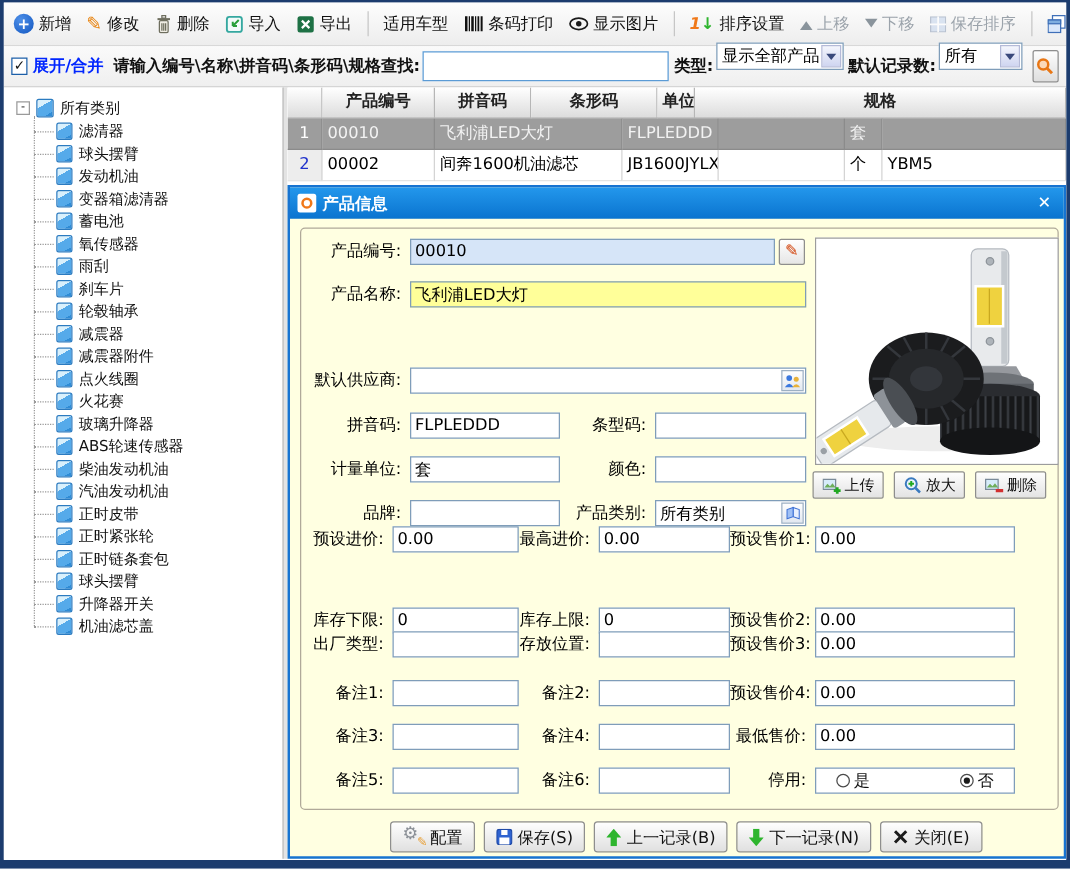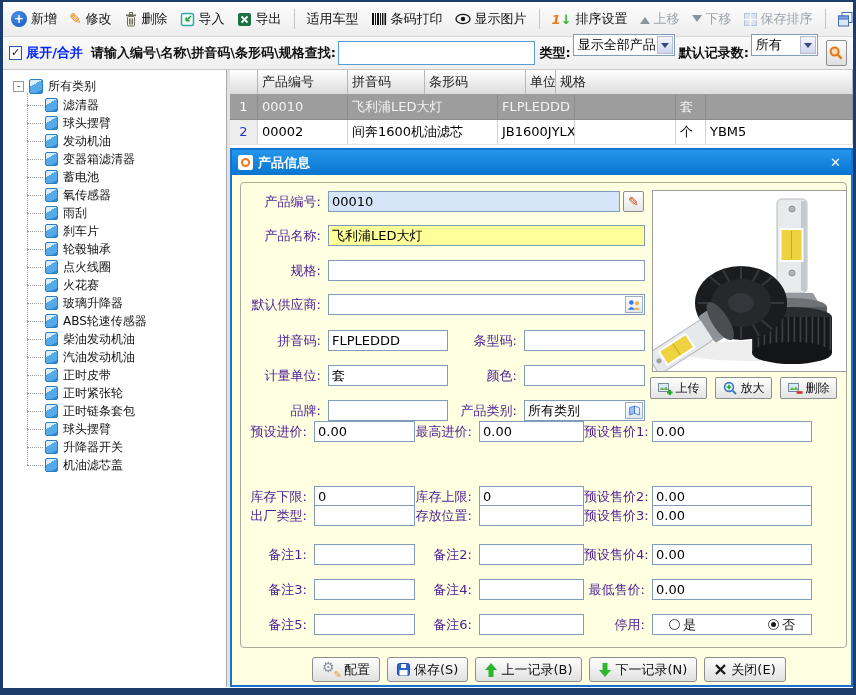--- a/index.html
+++ b/index.html
@@ -34,37 +34,37 @@
 .expander{width:11px;height:11px;border:1px solid #9A9A9A;background:#fff;font-size:9px;line-height:8px;text-align:center;flex:none}
 .cube{width:14px;height:15px;border:1px solid #2B7BC0;border-radius:2px;background:linear-gradient(150deg,#D9F0FC 0 34%,#55AAEA 34% 82%,#2F8CD6 82%);flex:none}
 .tree-children{margin-left:28px;position:relative}
 .tree-children::before{content:"";position:absolute;left:-14px;top:-3px;bottom:9px;border-left:1px dotted #9A9A9A}
 .titem{display:flex;align-items:center;gap:5px;height:18px;position:relative;padding-left:4px}
 .titem::before{content:"";position:absolute;left:-14px;top:9px;width:16px;border-top:1px dotted #9A9A9A}
 .titem .cube{width:13px;height:14px}
 
 .tablearea{flex:1;background:#fff;overflow:hidden;font-size:13px}
 .trow,.thead{display:flex;height:25px;line-height:24px}
-.thead .tc{background:linear-gradient(#FFFFFF,#DCDCDC);border-right:1px solid #B6B6B6;border-bottom:1px solid #9C9C9C;color:#222;font-weight:normal}
+.thead .tc{background:linear-gradient(#FFFFFF,#DCDCDC);border-right:1px solid #B6B6B6;border-bottom:1px solid #9C9C9C;text-align:center;color:#222;font-weight:bold}
 .tc{flex:none;border-right:1px solid #D4D4D4;border-bottom:1px solid #E4E4E4;padding:0 4px;overflow:hidden;white-space:nowrap}
 .c0{width:28px;text-align:center;padding:0}
 .c1{width:90px}.c2{width:150px}.c3{width:77px}.c4{width:101px}.c5{width:30px}.c6{flex:1}
 .trow.sel .tc{background:#9D9D9D;color:#F2F2F2;border-right-color:#8B8B8B;border-bottom-color:#8B8B8B}
 .trow.sel .c0{color:#FFFFFF}
 .trow.normal .c0{background:#EDEDED;color:#2233CC}
 
 .dialog{position:absolute;left:227px;top:146px;width:623px;height:539px;border:2px solid #1673D1;background:#FFFFE1}
 .titlebar{height:25px;background:linear-gradient(#2397EC,#0A74CF);display:flex;align-items:center;padding:0 6px;gap:5px}
 .titleicon{width:15px;height:15px;background:#fff;border-radius:2px;display:flex;align-items:center;justify-content:center;flex:none}
 .titleicon i{display:block;width:9px;height:9px;border:2px solid #F07818;border-radius:50%}
 .titletext{color:#fff;font-size:13px;font-weight:bold;flex:1}
 .titleclose{color:#fff;font-size:13px;font-weight:bold;padding:0 4px;cursor:pointer}
 .innerpanel{position:absolute;left:8px;top:32px;width:607px;height:466px;border:1px solid #B0A999;border-radius:4px}
 .frow{position:absolute;left:8px;display:flex;align-items:center;height:21px;font-size:13px}
-.lbl{flex:none;text-align:right;color:#4c1d95;padding-right:3px;line-height:21px;white-space:nowrap}
+.lbl{flex:none;text-align:right;color:#000000;padding-right:3px;line-height:21px;white-space:nowrap}
 .w84{width:84px}.w72{width:72px}.w70{width:70px}.w60{width:60px}.w64{width:64px}
 .inp{height:21px;border:1px solid #7F9DB9;background:#fff;font-size:13px;padding:0 3px;margin-left:4px;flex:none}
 .inp.bluebg{background:#D6E5F8}
 .inp.yellowbg{background:#FFFF99}
 .inpwrap{position:relative;margin-left:4px;flex:none}
 .inpwrap .inp{margin-left:0;width:100%}
 .embbtn{position:absolute;right:2px;top:2px;width:18px;height:17px;border:1px solid #9DB0C4;background:linear-gradient(#FEFEFE,#E2E8F0);display:flex;align-items:center;justify-content:center;padding:0}
 .editbtn{width:21px;height:21px;margin-left:3px;border:1px solid #8E8E8E;border-radius:2px;background:linear-gradient(#FEFEFE,#E6E6E6);display:flex;align-items:center;justify-content:center;font-size:13px;color:#D2420A}
 .rbox{width:160px;height:21px;border:1px solid #7F9DB9;background:#fff;margin-left:4px;display:flex;align-items:center;justify-content:space-between;padding:0 16px}
 .ropt{display:flex;align-items:center;gap:3px;color:#111}
@@ -250,21 +250,29 @@
           <div class="titem">
             <span class="cube"></span>
             <span>刹车片</span>
           </div>
 
           <div class="titem">
             <span class="cube"></span>
             <span>轮毂轴承</span>
           </div>
 
-
+          <div class="titem">
+            <span class="cube"></span>
+            <span>减震器</span>
+          </div>
+
+          <div class="titem">
+            <span class="cube"></span>
+            <span>减震器附件</span>
+          </div>
 
           <div class="titem">
             <span class="cube"></span>
             <span>点火线圈</span>
           </div>
 
           <div class="titem">
             <span class="cube"></span>
             <span>火花赛</span>
           </div>
@@ -367,24 +375,20 @@
       <button class="editbtn">
           <span>✎</span>
         </button>
     </div>
 
     <div class="frow" style="top:75px">
       <span class="lbl w84">产品名称:</span>
       <input class="inp yellowbg" style="width: 317px;" value="飞利浦LED大灯">
     </div>
 
-    <div class="frow" style="top:110px">
-      <span class="lbl w84">规格:</span>
-      <input class="inp" style="width: 317px;" value="">
-    </div>
 
     <div class="frow" style="top:144px">
       <span class="lbl w84">默认供应商:</span>
       <span class="inpwrap" style="width:317px">
         <input class="inp" value="" style="">
         <button class="embbtn">
           <svg width="14" height="12" viewBox="0 0 16 13">
               <circle cx="5" cy="3.6" r="2.6" fill="#3B78DE"></circle>
               <path d="M1 12 q4 -6.5 8 0 z" fill="#3B78DE"></path>
               <circle cx="11.4" cy="4.6" r="2.3" fill="#E8B23A"></circle>

